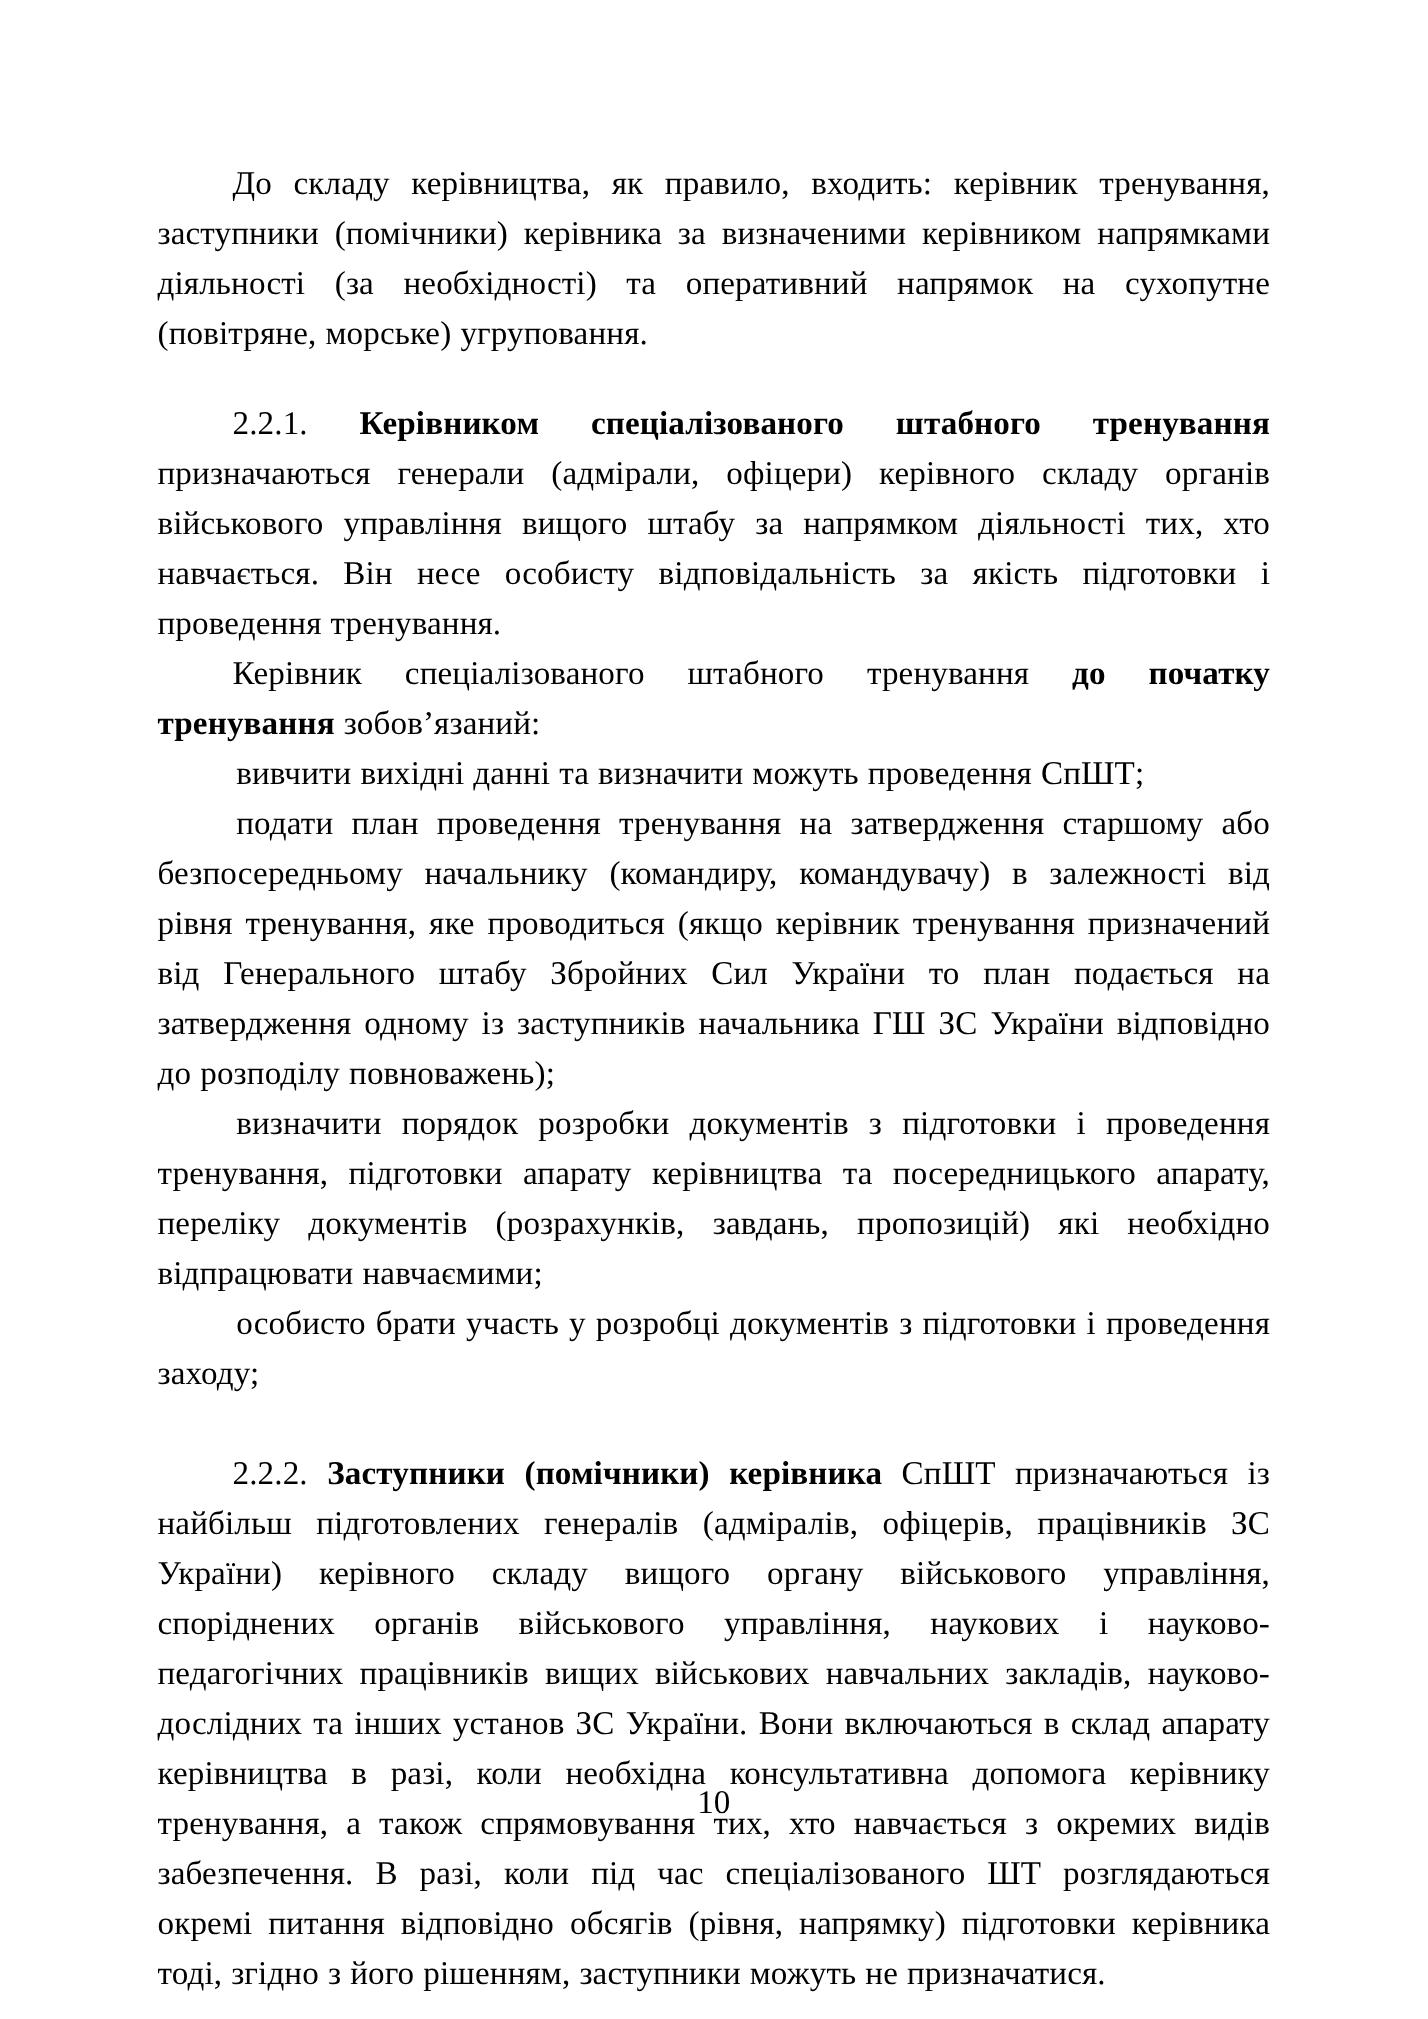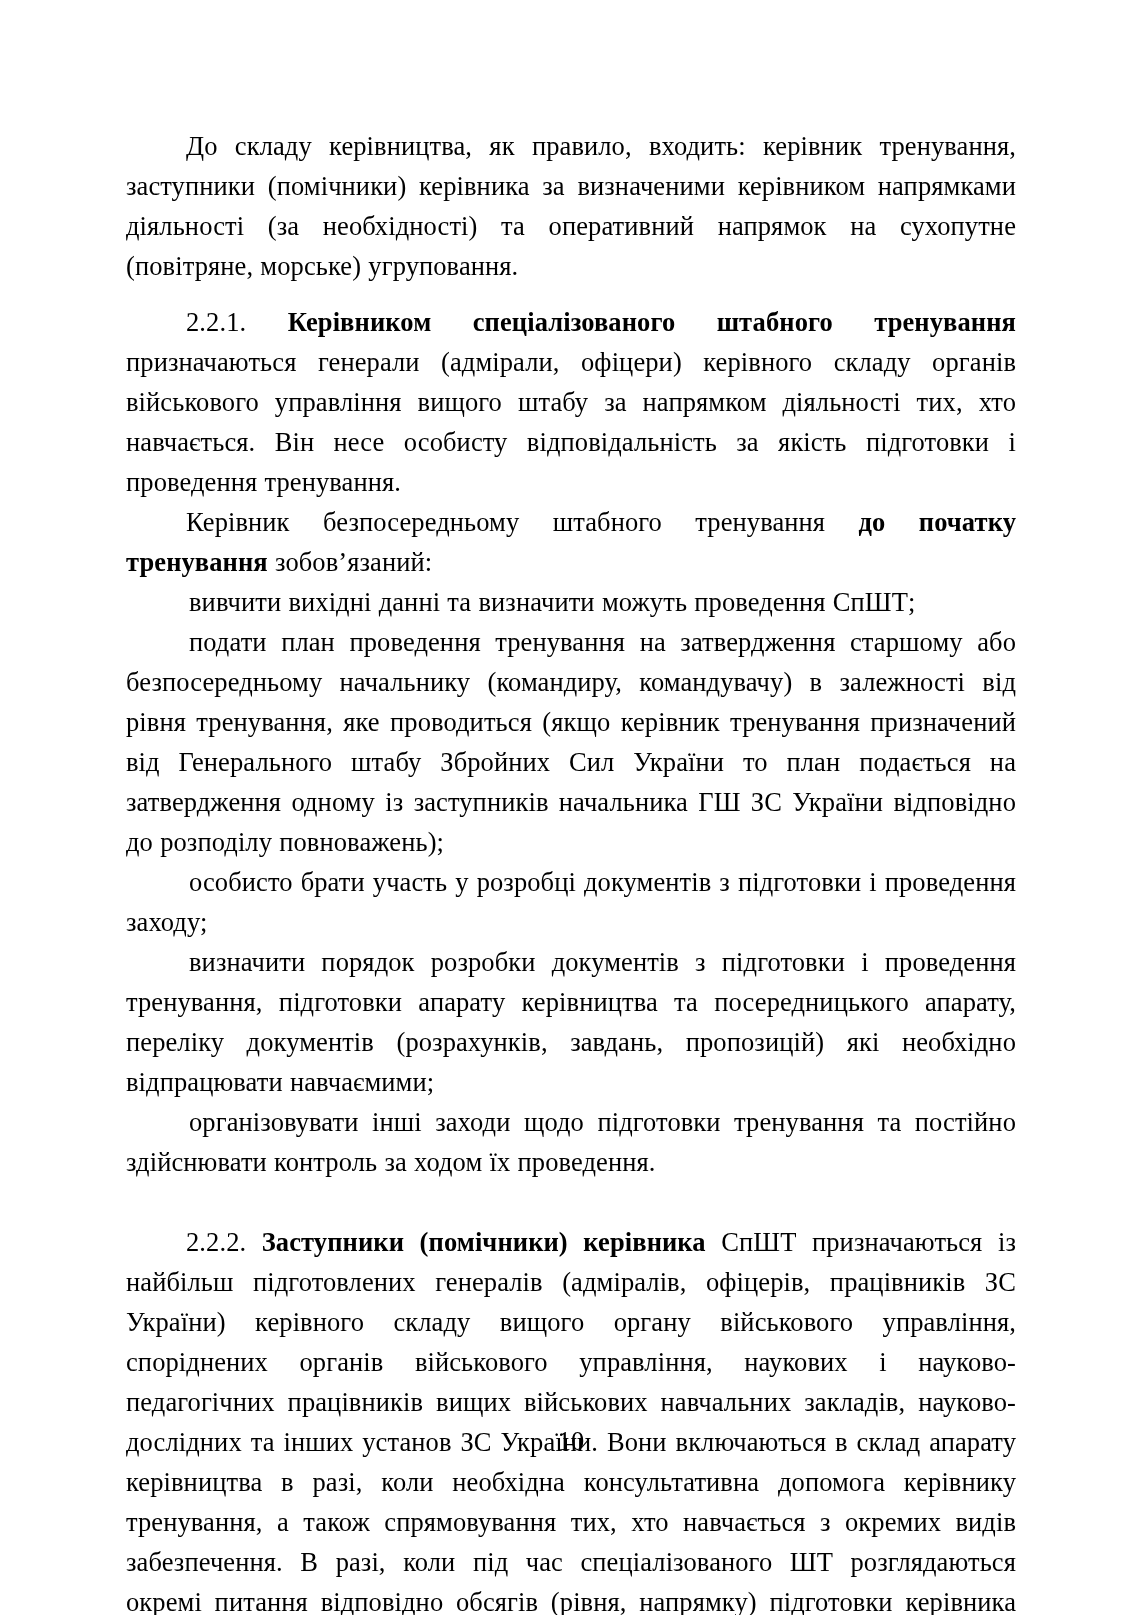--- a/index.html
+++ b/index.html
@@ -34,21 +34,21 @@
     text-align: justify;
     text-justify: inter-word;
     text-indent: 60px;
     letter-spacing: 0.1px;
     word-spacing: 0.5px;
   }
   p.para.listitem {
     text-indent: 63px;
   }
   p.para.gap-before {
-    margin-top: 16px;
+    margin-top: 32px;
   }
   p.para.gap-before-lg {
     margin-top: 40px;
   }
   b, .b {
     font-weight: bold;
   }
   .pagenum {
     position: absolute;
     left: 0;
@@ -61,24 +61,23 @@
   }
 </style>
 </head>
 <body>
 
 <div class="page">
 
   <div class="content" id="text-column">
       <p class="para"><span>До складу керівництва, як правило, входить: керівник тренування, заступники (помічники) керівника за визначеними керівником напрямками діяльності (за необхідності) та оперативний напрямок на сухопутне (повітряне, морське) угруповання.</span></p>
       <p class="para gap-before"><span>2.2.1. </span><span class="b">Керівником спеціалізованого штабного тренування</span><span> призначаються генерали (адмірали, офіцери) керівного складу органів військового управління вищого штабу за напрямком діяльності тих, хто навчається. Він несе особисту відповідальність за якість підготовки і проведення тренування.</span></p>
-      <p class="para"><span>Керівник безпосередньому штабного тренування </span><span class="b">до початку тренування</span><span> зобов’язаний:</span></p>
+      <p class="para"><span>Керівник спеціалізованого штабного тренування </span><span class="b">до початку тренування</span><span> зобов’язаний:</span></p>
       <p class="para listitem"><span>вивчити вихідні данні та визначити можуть проведення СпШТ;</span></p>
       <p class="para listitem"><span>подати план проведення тренування на затвердження старшому або безпосередньому начальнику (командиру, командувачу) в залежності від рівня тренування, яке проводиться (якщо керівник тренування призначений від Генерального штабу Збройних Сил України то план подається на затвердження одному із заступників начальника ГШ ЗС України відповідно до розподілу повноважень);</span></p>
+      <p class="para listitem"><span>визначити порядок розробки документів з підготовки і проведення тренування, підготовки апарату керівництва та посередницького апарату, переліку документів (розрахунків, завдань, пропозицій) які необхідно відпрацювати навчаємими;</span></p>
       <p class="para listitem"><span>особисто брати участь у розробці документів з підготовки і проведення заходу;</span></p>
-      <p class="para listitem"><span>визначити порядок розробки документів з підготовки і проведення тренування, підготовки апарату керівництва та посередницького апарату, переліку документів (розрахунків, завдань, пропозицій) які необхідно відпрацювати навчаємими;</span></p>
-      <p class="para listitem"><span>організовувати інші заходи щодо підготовки тренування та постійно здійснювати контроль за ходом їх проведення.</span></p>
       <p class="para gap-before-lg"><span>2.2.2. </span><span class="b">Заступники (помічники) керівника</span><span> СпШТ призначаються із найбільш підготовлених генералів (адміралів, офіцерів, працівників ЗС України) керівного складу вищого органу військового управління, споріднених органів військового управління, наукових і науково-педагогічних працівників вищих військових навчальних закладів, науково-дослідних та інших установ ЗС України. Вони включаються в склад апарату керівництва в разі, коли необхідна консультативна допомога керівнику тренування, а також спрямовування тих, хто навчається з окремих видів забезпечення. В разі, коли під час спеціалізованого ШТ розглядаються окремі питання відповідно обсягів (рівня, напрямку) підготовки керівника тоді, згідно з його рішенням, заступники можуть не призначатися.</span></p>
     </div>
 
   <div class="pagenum">10</div>
 
 </div>
 
 </body></html>

